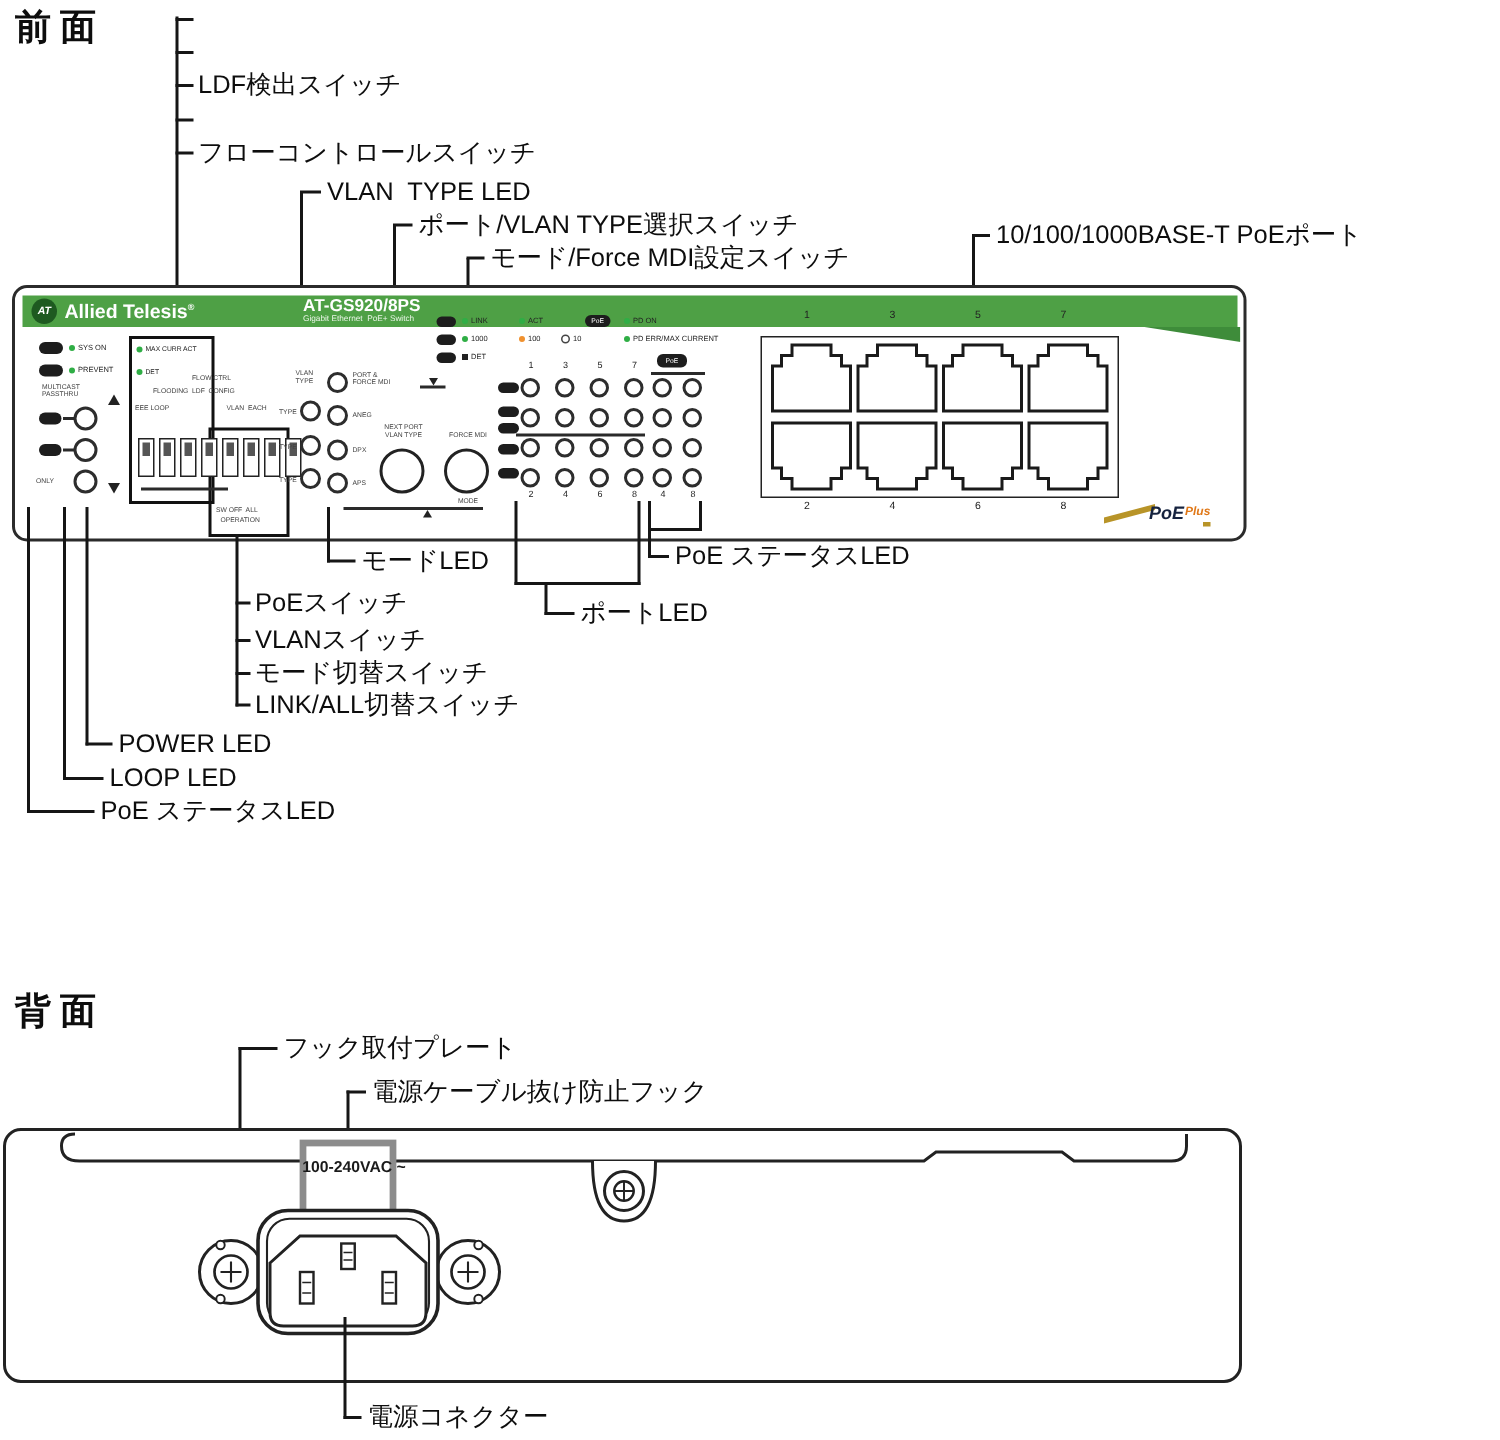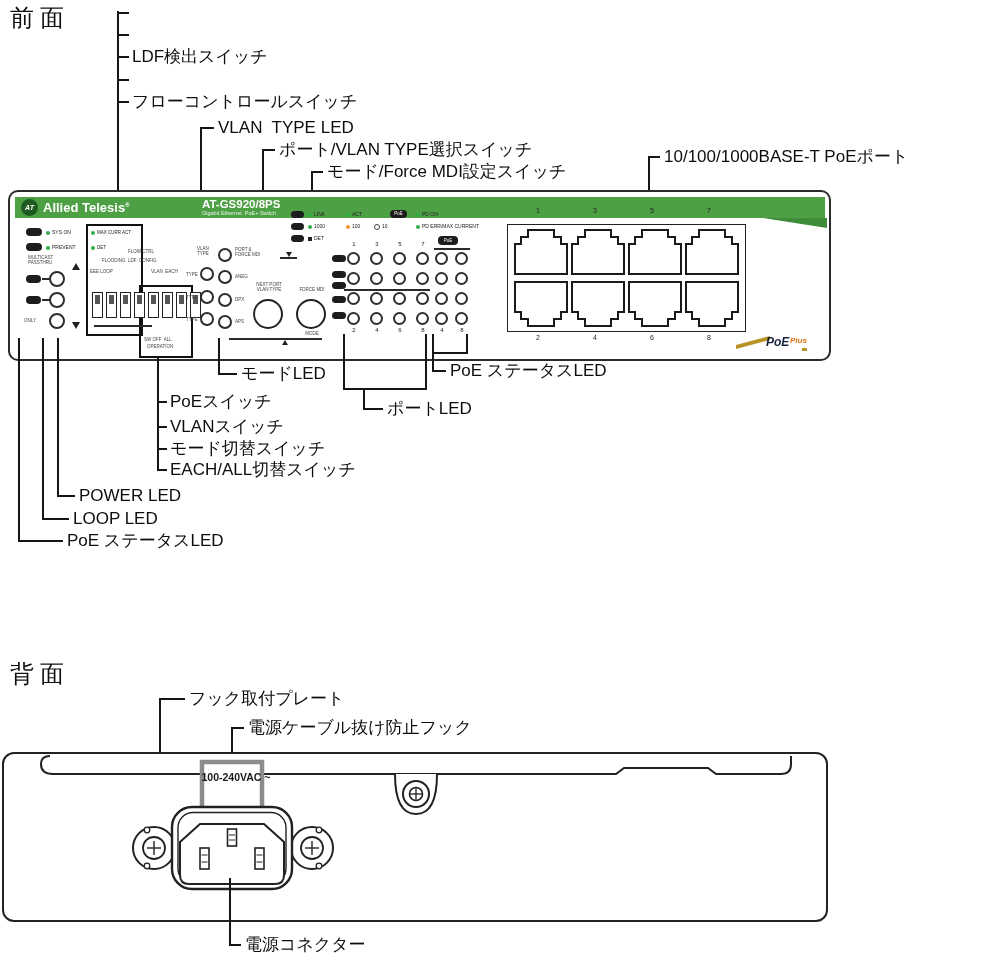--- a/index.html
+++ b/index.html
@@ -3,21 +3,21 @@
 <meta charset="utf-8">
 <style>
   html,body{margin:0;padding:0;background:#fff}
   .stage{position:relative;width:1000px;height:960px;background:#fff;overflow:hidden;
          font-family:"Liberation Sans","DejaVu Sans",sans-serif;color:#111}
   .abs{position:absolute}
   .vl{position:absolute;width:2px;background:#161616}
   .hl{position:absolute;height:2px;background:#161616}
   .thin{background:#2a2a2a}
   .lbl{position:absolute;font-size:17px;line-height:19px;white-space:pre;color:#0d0d0d}
-  .title{position:absolute;font-size:24px;font-weight:normal;letter-spacing:6px;color:#0d0d0d}
+  .title{position:absolute;font-size:24px;font-weight:bold;letter-spacing:6px;color:#0d0d0d}
   .box{position:absolute;border:2px solid #111;background:transparent}
   .device{position:absolute;left:8px;top:190px;width:823px;height:171px;border:2.5px solid #2b2b2b;
           border-radius:10px;background:#fff;box-sizing:border-box}
   .rearpanel{position:absolute;left:2px;top:752px;width:826px;height:170px;border:2.5px solid #222;
           border-radius:12px;background:#fff;box-sizing:border-box}
   .band{position:absolute;left:5px;top:5px;width:810px;height:21px;background:#4ea045}
   .bandtail{position:absolute;left:753px;top:26px;width:64px;height:10px;background:#3e8c3a;
             clip-path:polygon(0 0,100% 0,100% 100%)}
   .led{position:absolute;border-radius:50%;border:2px solid #2d2d2d;background:#fff;box-sizing:border-box}
   .pill{position:absolute;background:#1d1d1d;border-radius:4px}
@@ -273,21 +273,21 @@
   <div class="lbl" style="left:450px;top:361px">PoE ステータスLED</div>
 
   <div class="vl" style="left:157px;top:356px;height:115px"></div>
   <div class="hl" style="left:157px;top:401px;width:10px"></div>
   <div class="hl" style="left:157px;top:426px;width:10px"></div>
   <div class="hl" style="left:157px;top:448px;width:10px"></div>
   <div class="hl" style="left:157px;top:469px;width:10px"></div>
   <div class="lbl" style="left:170px;top:392px">PoEスイッチ</div>
   <div class="lbl" style="left:170px;top:417px">VLANスイッチ</div>
   <div class="lbl" style="left:170px;top:439px">モード切替スイッチ</div>
-  <div class="lbl" style="left:170px;top:460px">EACH/ALL切替スイッチ</div>
+  <div class="lbl" style="left:170px;top:460px">LINK/ALL切替スイッチ</div>
 
   <div class="vl" style="left:57px;top:338px;height:159px"></div>
   <div class="hl" style="left:57px;top:495px;width:18px"></div>
   <div class="lbl" style="left:79px;top:486px">POWER LED</div>
 
   <div class="vl" style="left:42px;top:338px;height:182px"></div>
   <div class="hl" style="left:42px;top:518px;width:27px"></div>
   <div class="lbl" style="left:73px;top:509px">LOOP LED</div>
 
   <div class="vl" style="left:18px;top:338px;height:204px"></div>

